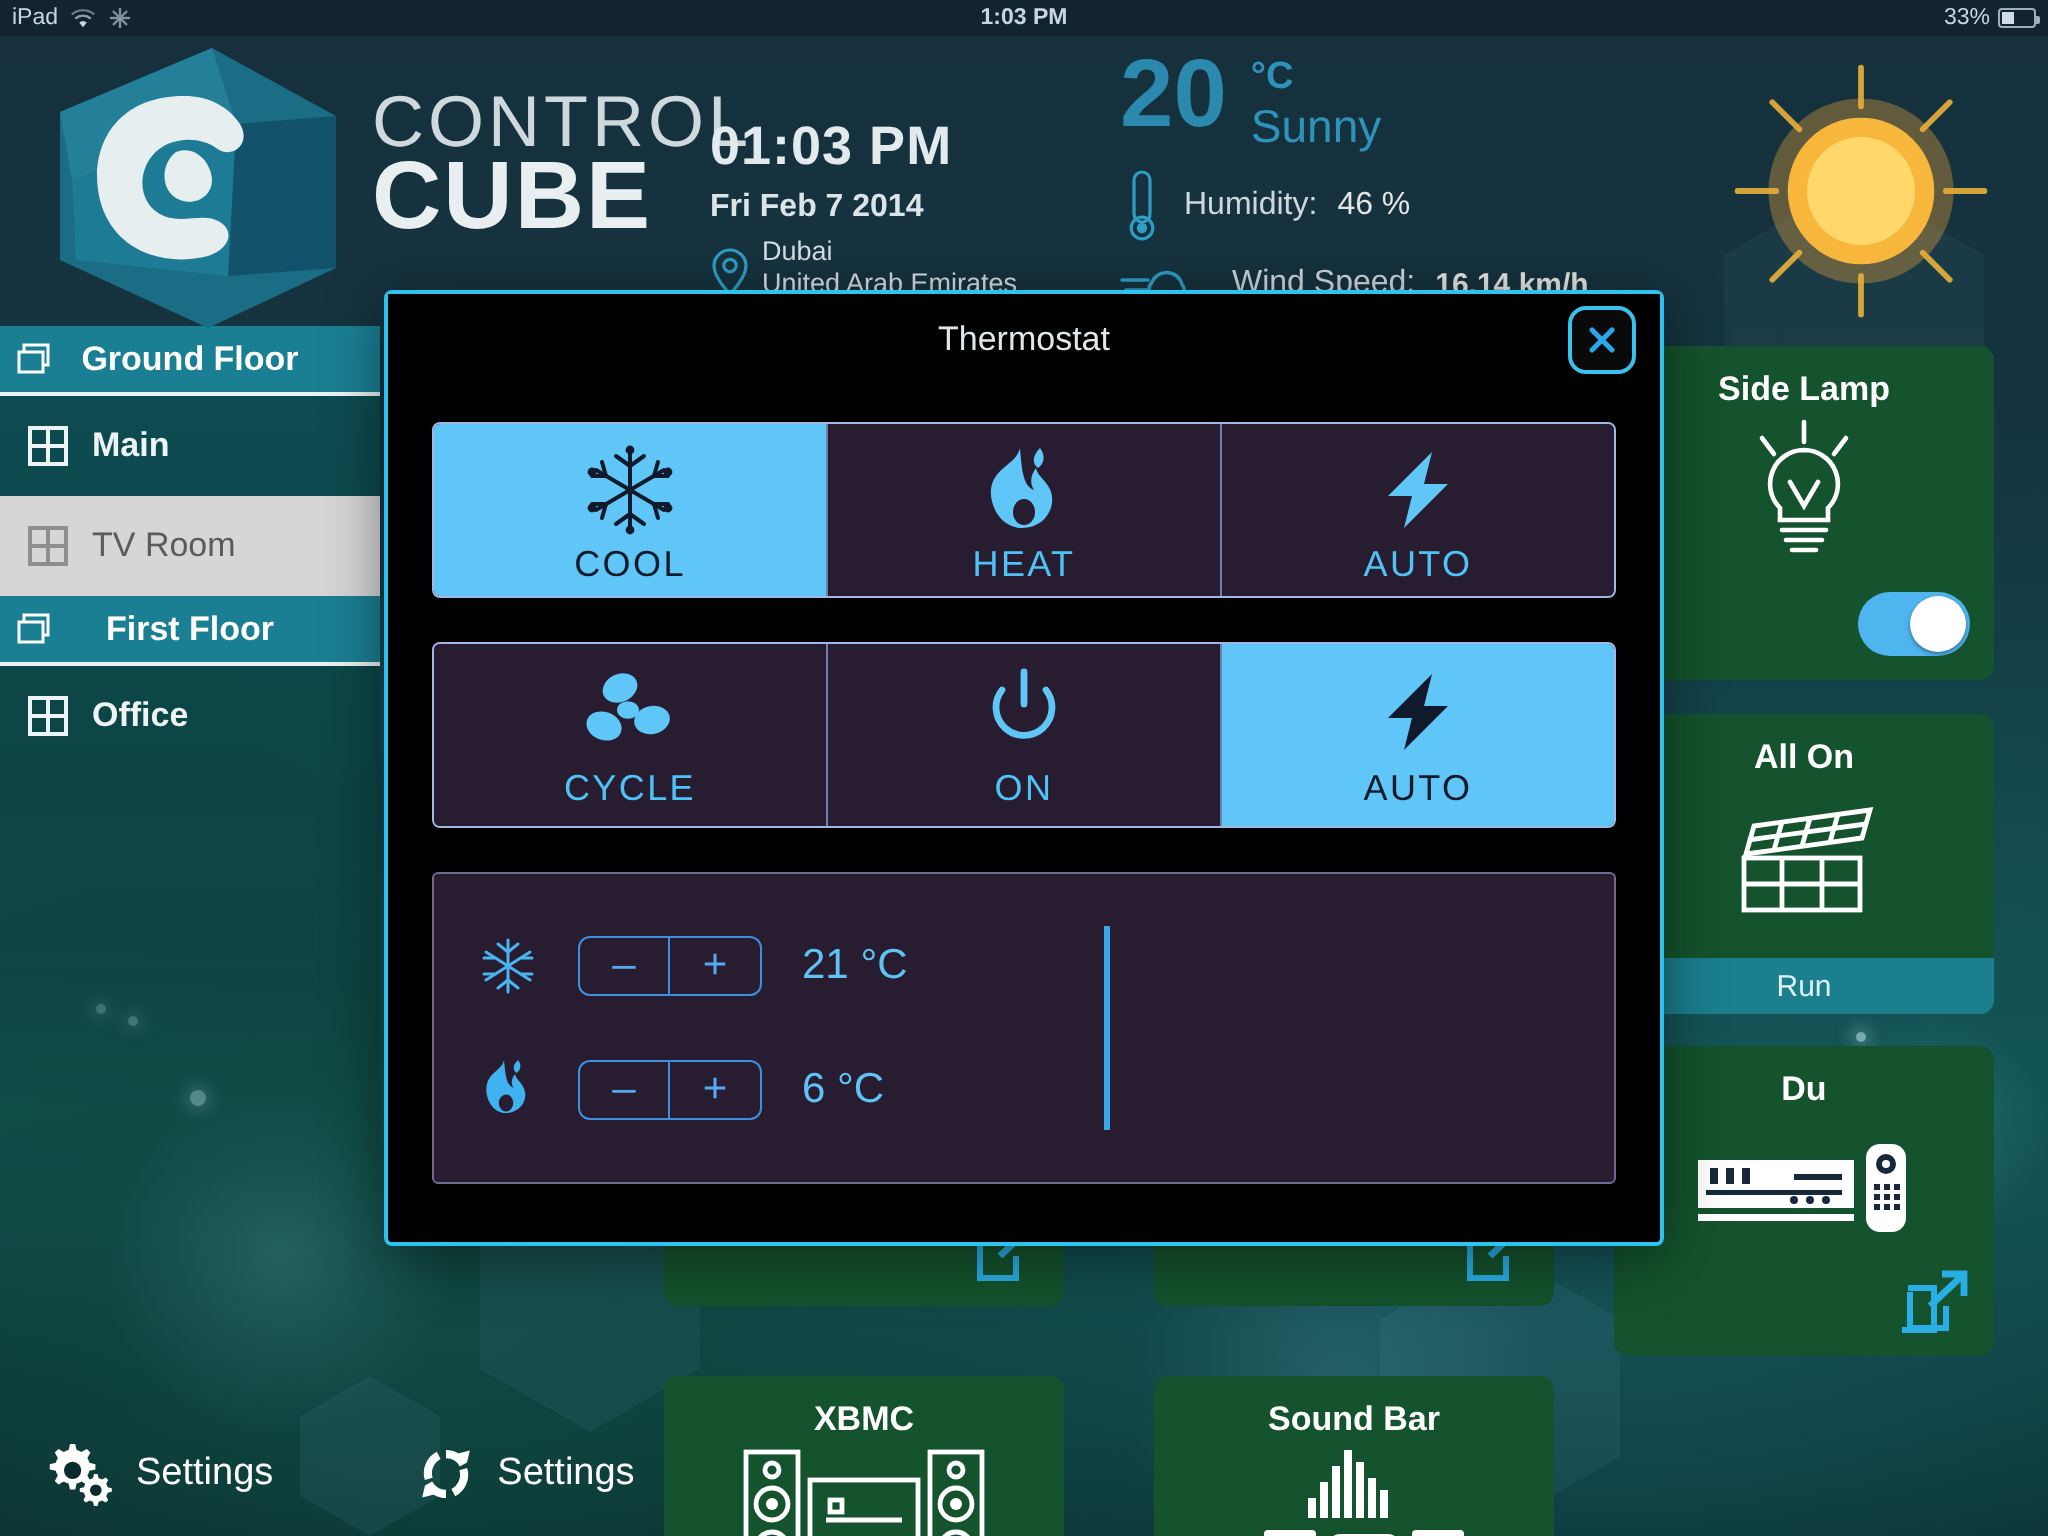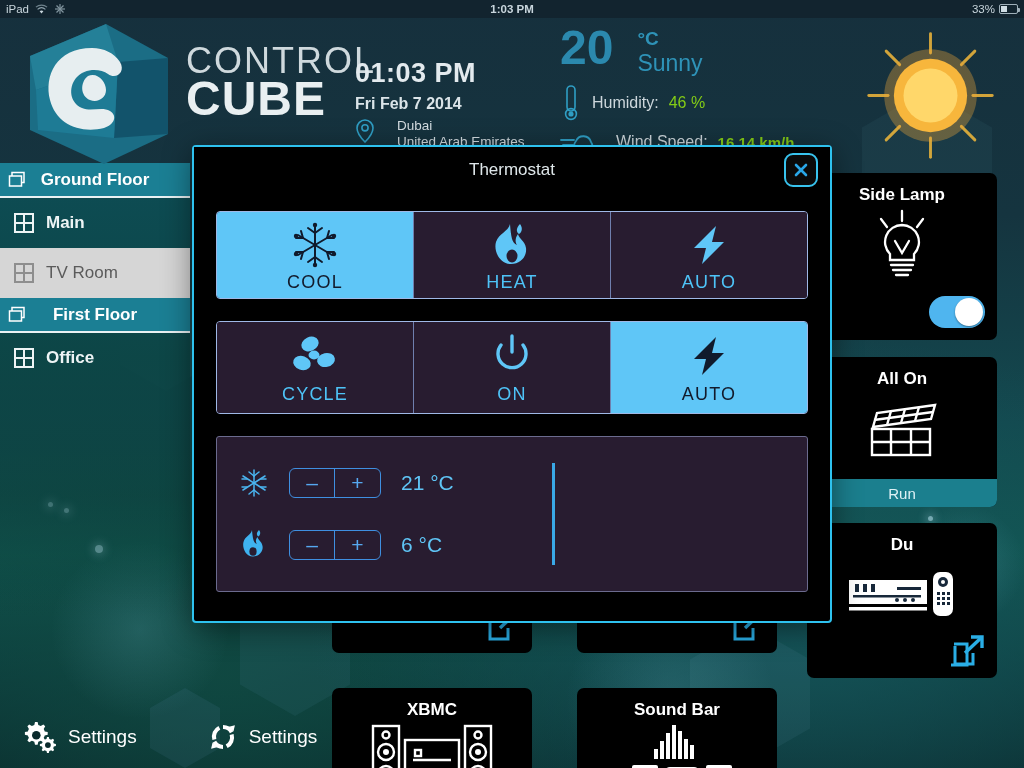--- a/index.html
+++ b/index.html
@@ -42,29 +42,29 @@
   
   #header { position:absolute; top:18px; left:0; width:1024px; height:145px; z-index:20; }
   #logo-cube { position:absolute; left:18px; top:0px; width:165px; height:150px; }
   #brand { position:absolute; left:186px; top:26px; color:#e8eef0; line-height:.92; }
   #brand .b1 { font-size:36px; letter-spacing:2px; font-weight:300; color:#cfd9dd; }
   #brand .b2 { font-size:48px; letter-spacing:1px; font-weight:bold; color:#e9eff1; }
 
   #clockblock { position:absolute; left:355px; top:40px; color:#e3eaee; }
   #clockblock .time { font-size:27px; font-weight:bold; letter-spacing:.5px; }
   #clockblock .date { font-size:16px; font-weight:bold; margin-top:6px; color:#dbe4e8; }
-  #clockblock .loc { display:flex; align-items:flex-start; margin-top:5px; gap:22px; }
+  #clockblock .loc { display:flex; align-items:flex-end; margin-top:5px; gap:6px; }
   #clockblock .loc .lines { font-size:13.5px; line-height:1.15; color:#d5dee3; }
 
   #weather { position:absolute; left:560px; top:6px; color:#2c8fb5; }
   #weather .bigtemp { font-size:48px; font-weight:bold; color:#2b89ae; line-height:1; }
   #weather .unit { font-size:19px; font-weight:bold; color:#2e93b8; }
   #weather .cond { font-size:23px; color:#2e93b8; }
   #weather .row { display:flex; align-items:center; color:#cdd7dc; font-size:16px; gap:10px; }
-  #weather .val { color:#84cc16; }
+  #weather .val { color:#e5e5e5; }
 
   #sun { position:absolute; right:26px; top:10px; width:135px; height:135px; }
 
   
   #sidebar { position:absolute; left:0; top:163px; width:190px; bottom:0; z-index:15;
              background:linear-gradient(180deg, rgba(13,78,86,.96) 0%, rgba(12,70,70,.92) 32%, rgba(11,62,58,.55) 55%, rgba(10,50,48,0) 75%); }
   .floor-head { height:35px; background:#1b7f94; color:#fff; font-size:17px; font-weight:bold;
                 display:flex; align-items:center; justify-content:center; position:relative;
                 border-bottom:2px solid #eaf2f4; }
   .floor-head .fi { position:absolute; left:8px; top:8px; }
@@ -76,21 +76,21 @@
                       background:currentColor; transform:translateX(-1px); }
   .grid-ico::after { content:""; position:absolute; top:50%; left:-2px; right:-2px; height:2px;
                      background:currentColor; transform:translateY(-1px); }
 
   #bottombar { position:absolute; left:0; bottom:0; width:322px; height:62px; z-index:18;
                display:flex; align-items:center; gap:70px; padding-left:22px; color:#fff; }
   #bottombar .bb { display:flex; align-items:center; gap:10px; font-size:19px; }
 
   
   #dash { position:absolute; left:190px; top:163px; right:0; bottom:0; z-index:10; }
-  .card { position:absolute; background:#000000; border-radius:7px; overflow:hidden; }
+  .card { position:absolute; background:#14532d; border-radius:7px; overflow:hidden; }
   .card .ctitle { text-align:center; color:#fff; font-size:17px; font-weight:bold; padding-top:12px; }
   .card .cicon { display:flex; justify-content:center; align-items:center; }
   .extlink { position:absolute; right:12px; bottom:10px; }
 
   .runbtn { position:absolute; left:0; right:0; bottom:0; height:28px; background:#1b7f8e;
             color:#dff2f6; font-size:15px; display:flex; align-items:center; justify-content:center; }
   .toggle { position:absolute; right:12px; bottom:12px; width:56px; height:32px; border-radius:16px;
             background:#4fb5ef; }
   .toggle i { position:absolute; right:2px; top:2px; width:28px; height:28px; border-radius:50%;
               background:#fff; display:block; box-shadow:0 1px 2px rgba(0,0,0,.4); }
@@ -201,21 +201,21 @@
         <circle cx="10" cy="9.8" r="3.1" fill="none" stroke="#2f9ec4" stroke-width="1.6"></circle>
       </svg>
       <div class="lines">
         <div>Dubai</div>
         <div>United Arab Emirates</div>
       </div>
     </div>
   </div>
 
   <div id="weather">
-    <div style="display:flex; align-items:flex-start; gap:24px;">
+    <div style="display:flex; align-items:flex-start; gap:12px;">
       <div class="bigtemp">20</div>
       <div style="padding-top:4px;">
         <div class="unit">°C</div>
         <div class="cond">Sunny</div>
       </div>
     </div>
     <div class="row" style="margin-top:6px;">
       <svg width="22" height="40" viewBox="0 0 22 40">
         <rect x="7" y="3" width="8" height="25" rx="4" fill="none" stroke="#2f9ec4" stroke-width="1.6"></rect>
         <circle cx="11" cy="31" r="5.4" fill="none" stroke="#2f9ec4" stroke-width="1.6"></circle>

